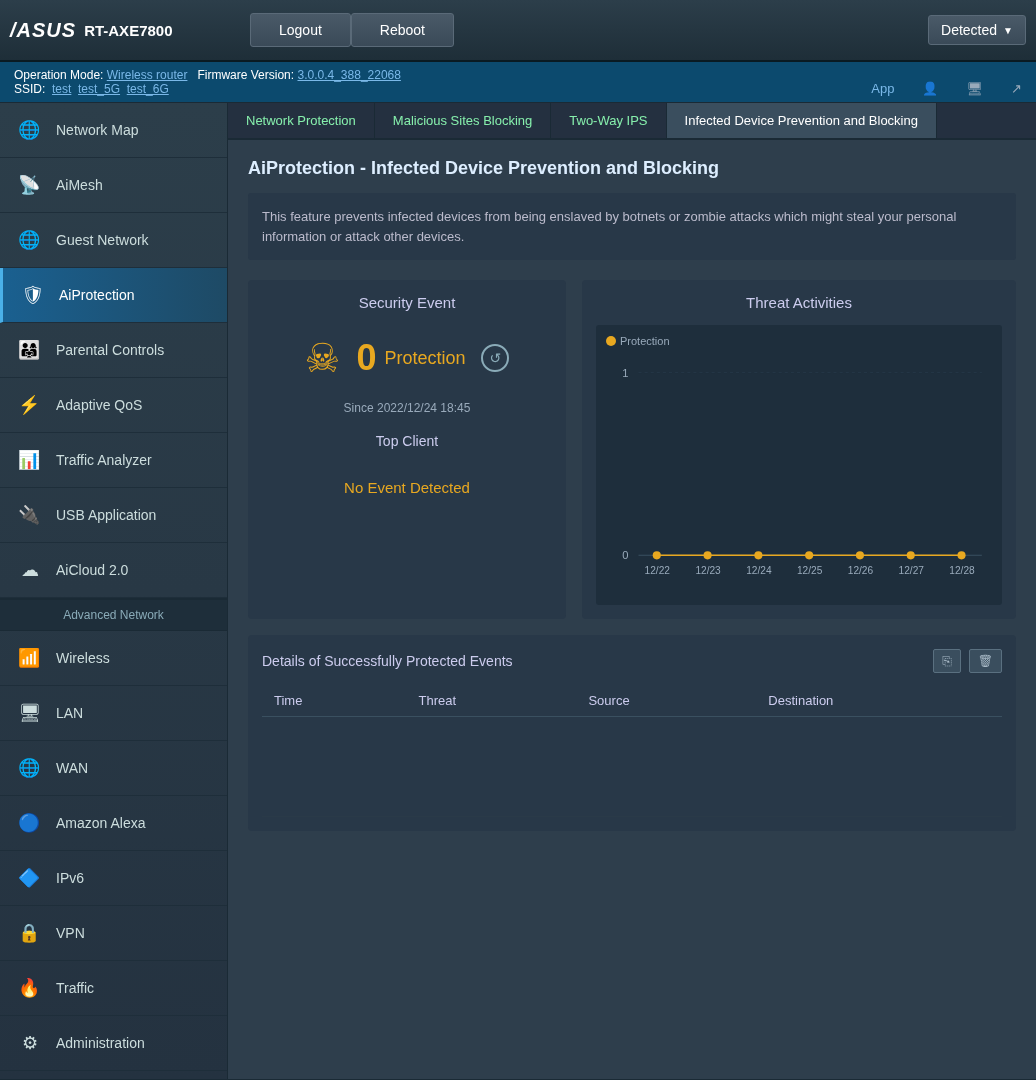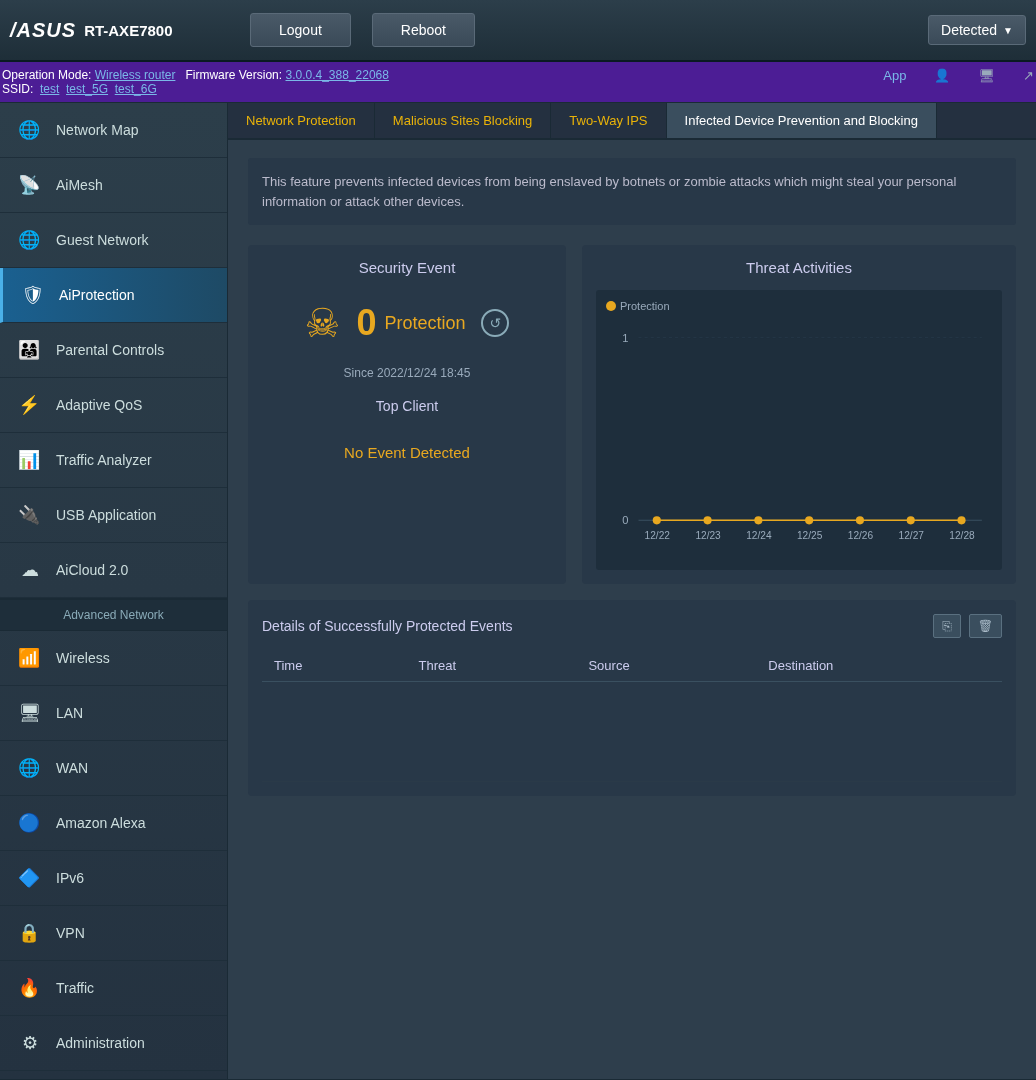--- a/index.html
+++ b/index.html
@@ -34,21 +34,21 @@
       font-size: 20px;
       letter-spacing: 1px;
     }
     .model-name {
       color: #fff;
       font-size: 15px;
       font-weight: bold;
     }
     .top-nav-buttons {
       display: flex;
-      gap: 21px;
+      gap: 0;
       flex: 1;
       padding-left: 20px;
     }
     .top-nav-btn {
       background: linear-gradient(to bottom, #4a5a68, #3a4a58);
       color: #fff;
       border: 1px solid #5a6a78;
       padding: 8px 28px;
       cursor: pointer;
       font-size: 14px;
@@ -63,24 +63,24 @@
       padding: 6px 12px;
       border-radius: 3px;
       cursor: pointer;
       gap: 6px;
       font-size: 14px;
     }
     .lang-arrow { font-size: 10px; }
 
     
     .info-bar {
-      background: #4c1d95;
-      padding: 6px 2px;
-      display: flex;
-      align-items: flex-start;
+      background: #0c4a6e;
+      padding: 6px 14px;
+      display: flex;
+      align-items: flex-end;
       justify-content: space-between;
       border-bottom: 1px solid #1a2a35;
       font-size: 12px;
     }
     .info-bar-left { color: #bbb; }
     .info-bar-left span { color: #fff; }
     .info-bar-left a { color: #7ab8e8; text-decoration: underline; cursor: pointer; }
     .info-bar-right {
       display: flex;
       gap: 28px;
@@ -155,21 +155,21 @@
     
     .sub-tabs {
       display: flex;
       background: #243040;
       border-bottom: 2px solid #1a2a35;
     }
     .sub-tab {
       padding: 10px 18px;
       cursor: pointer;
       font-size: 13px;
-      color: #eab308;
+      color: #86efac;
       border-right: 1px solid #1a2a35;
       white-space: nowrap;
     }
     .sub-tab.active {
       background: #3a4e5e;
       color: #fff;
       border-top: 2px solid #4ab0e8;
       margin-top: -2px;
     }
 
@@ -465,20 +465,21 @@
       <div class="sub-tab">
         <span>Two-Way IPS</span>
       </div>
       <div class="sub-tab active">
         <span>Infected Device Prevention and Blocking</span>
       </div>
     </div>
 
     <div class="page-content">
 
+      <div class="page-title">AiProtection - Infected Device Prevention and Blocking</div>
 
       <div class="description-text">This feature prevents infected devices from being enslaved by botnets or zombie attacks which might steal your personal information or attack other devices.</div>
 
       <div class="two-cols">
 
         <div class="panel">
           <div class="panel-title">Security Event</div>
 
           <div class="security-event-content">
             <div style="display:flex; align-items:center; gap:16px; padding:10px 0;">

